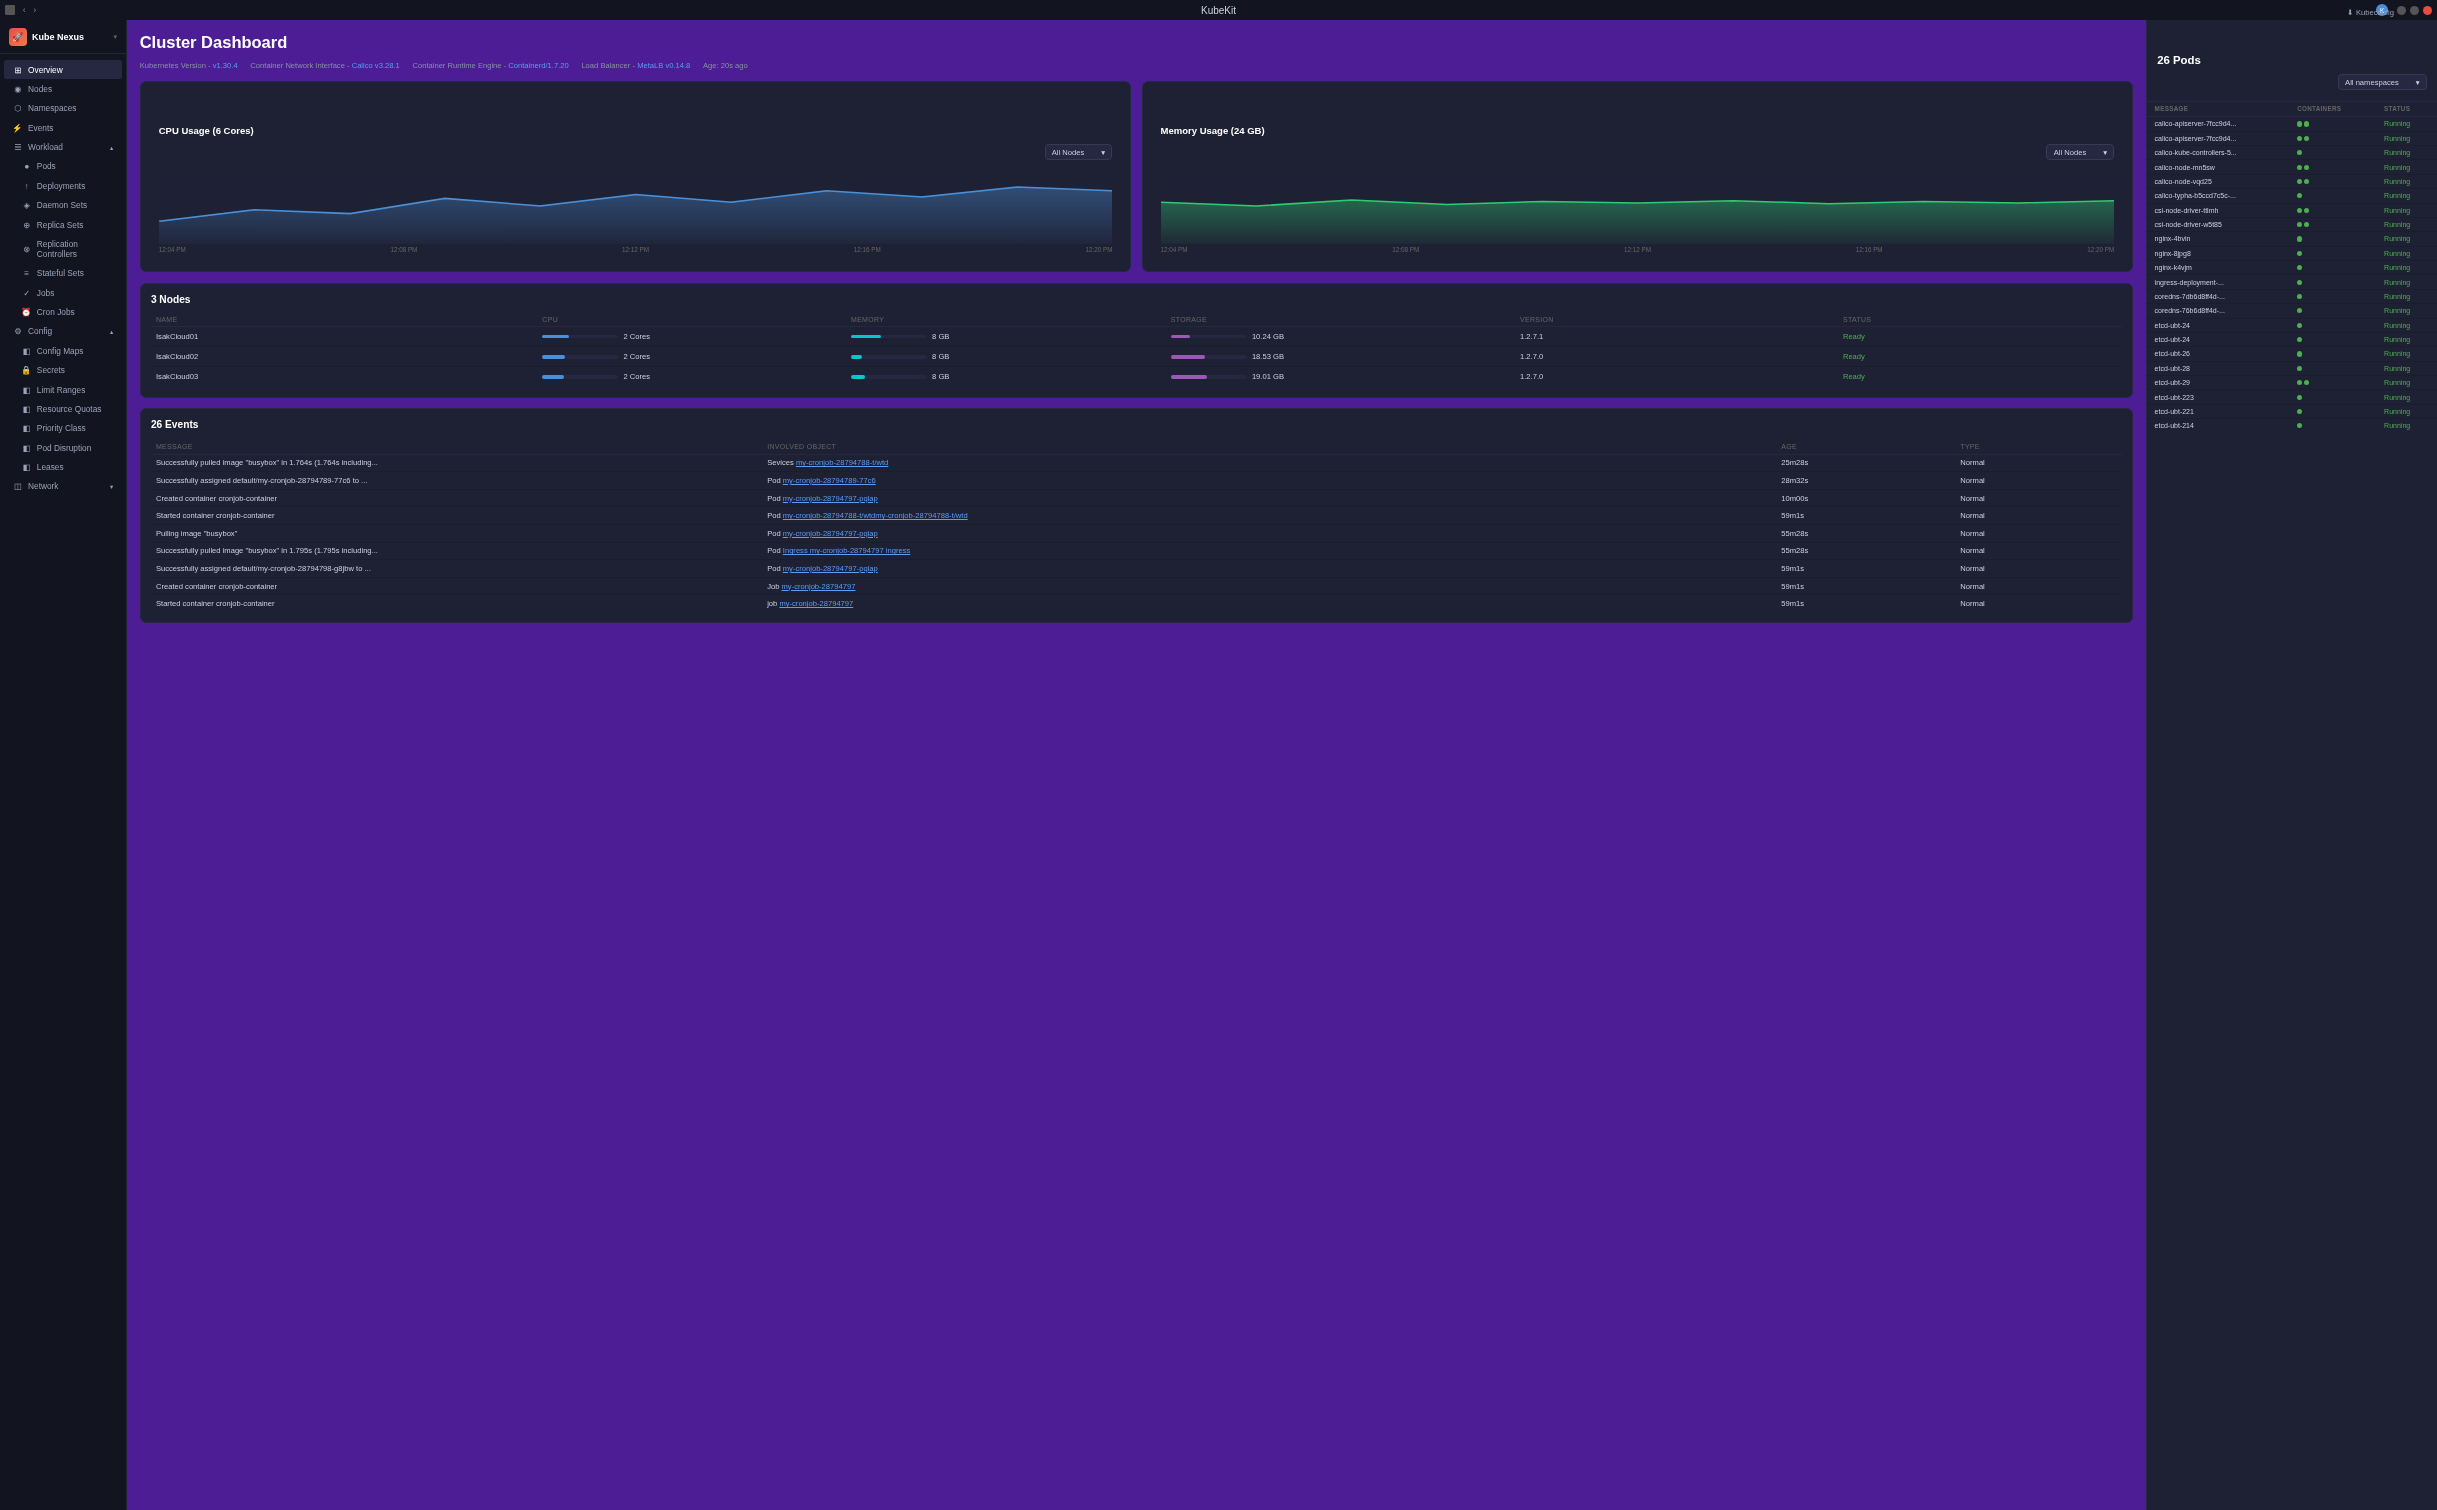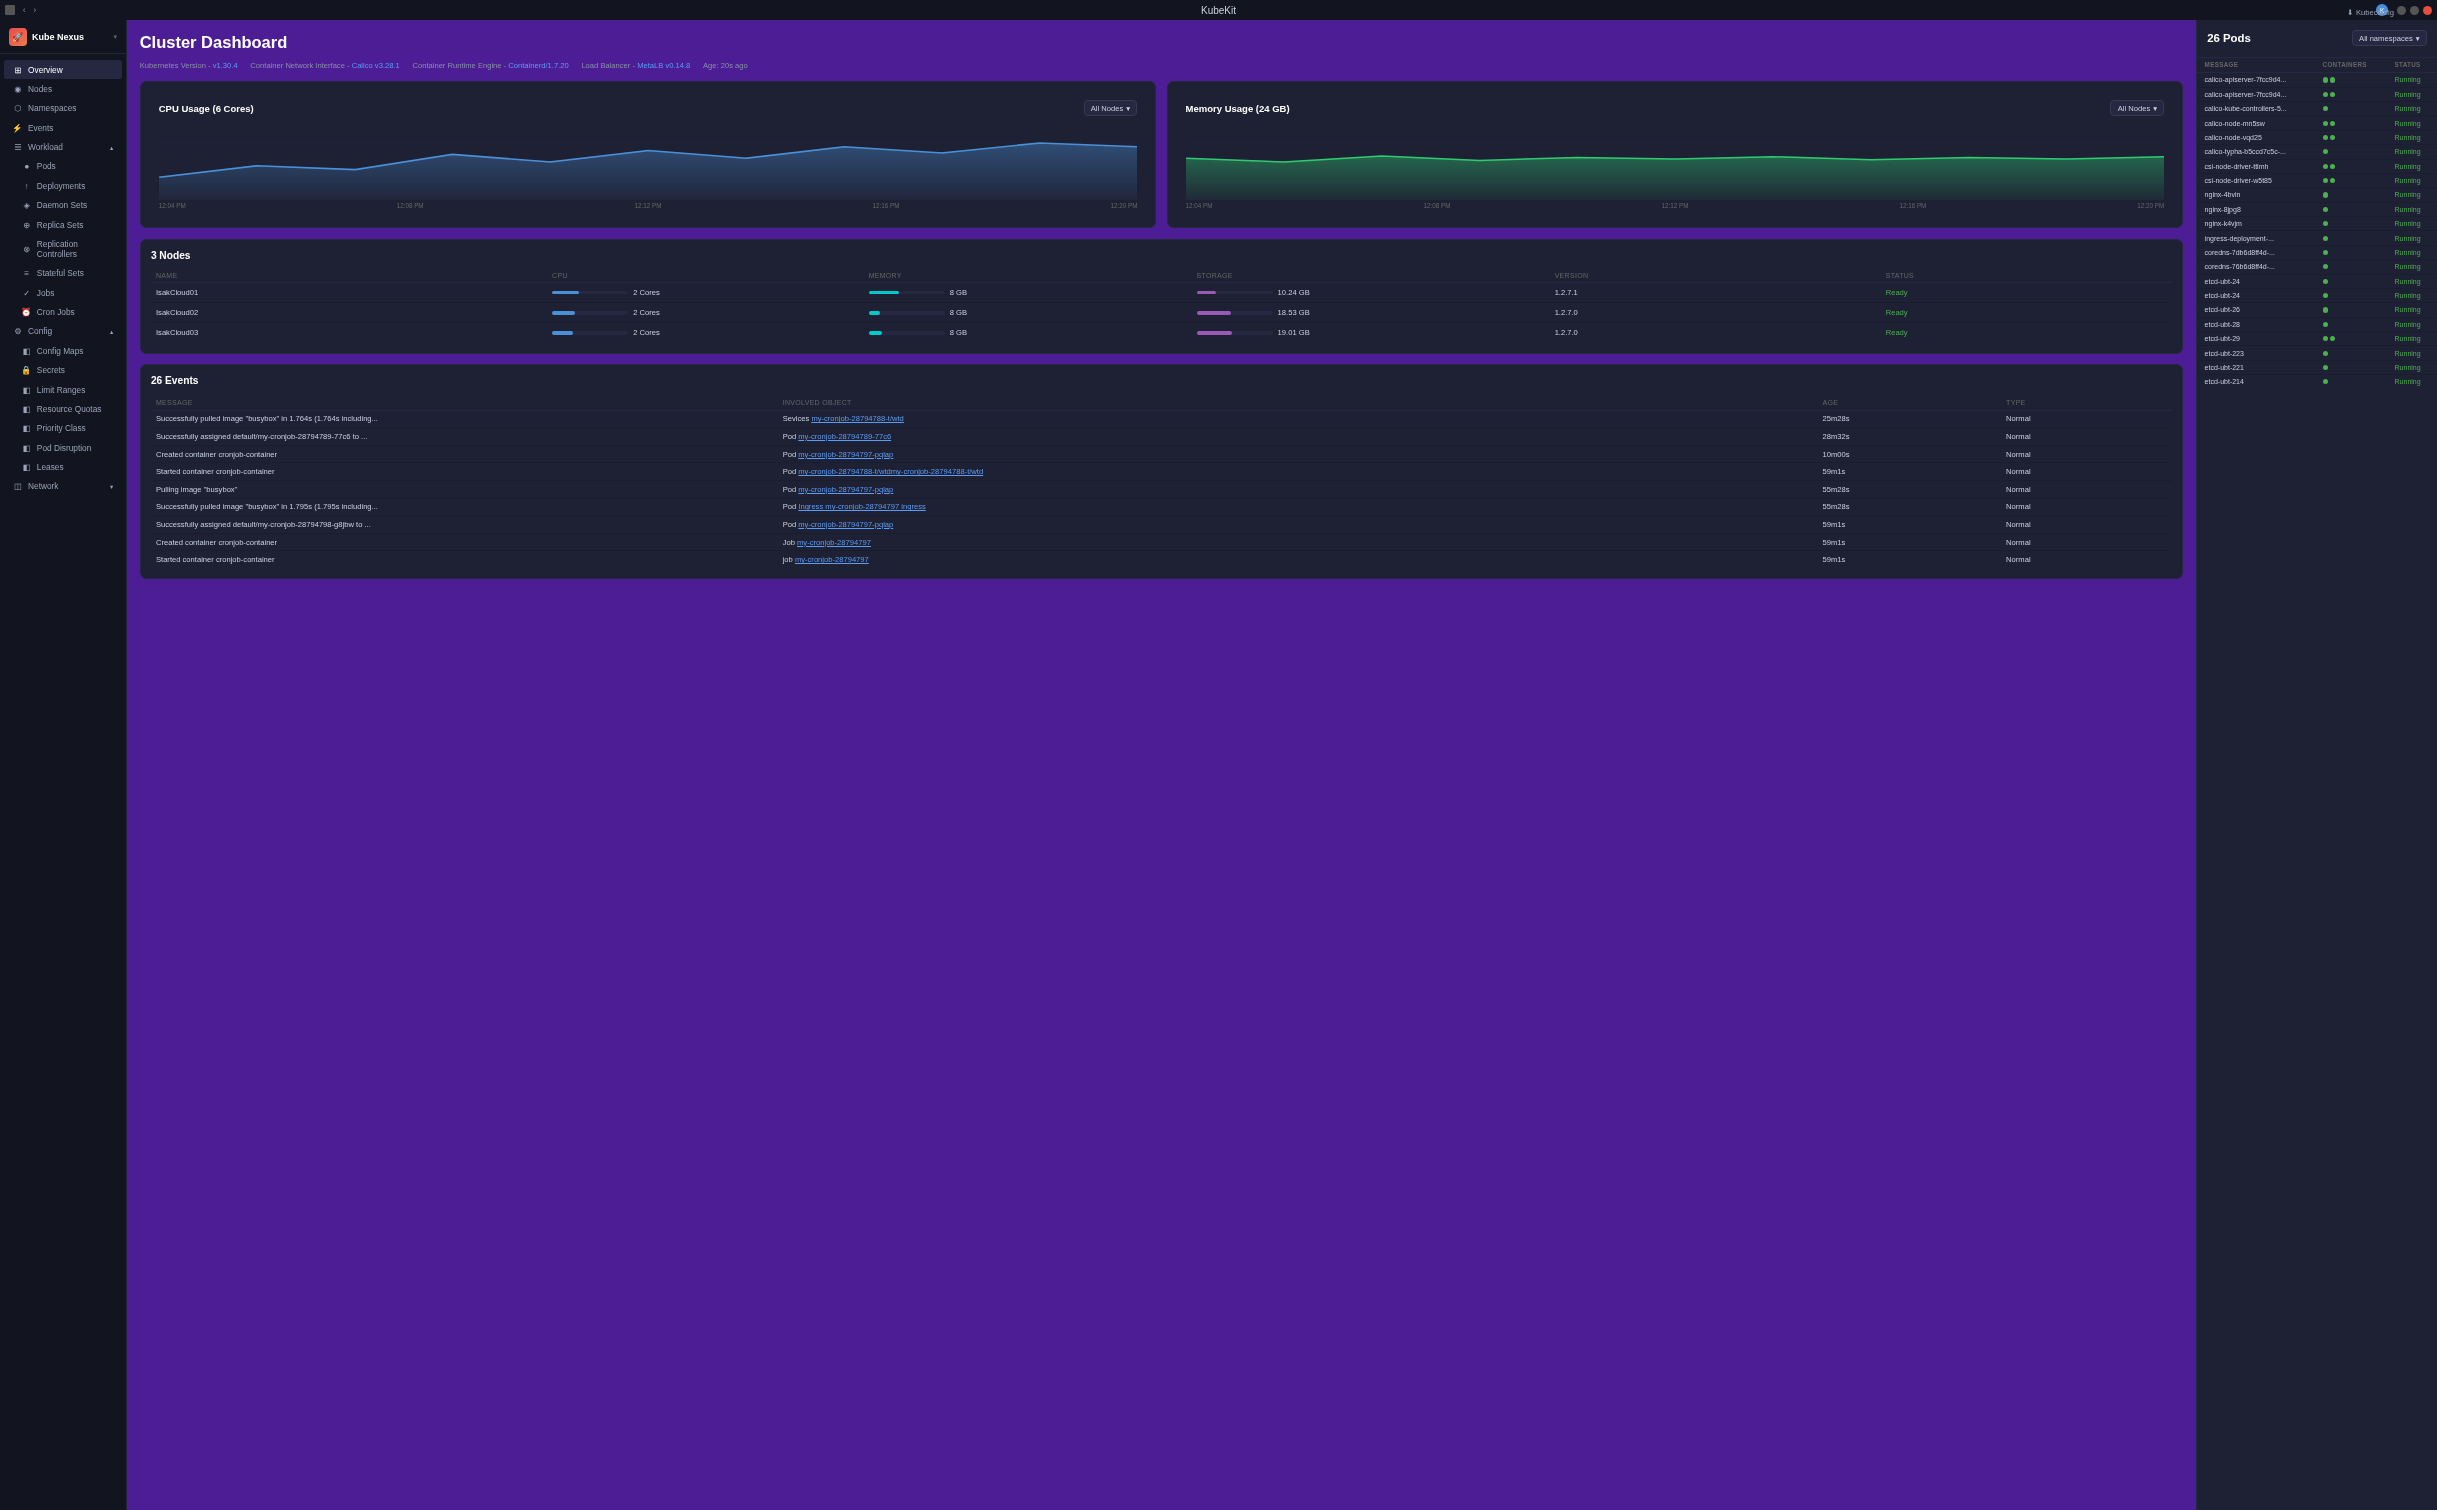--- a/index.html
+++ b/index.html
@@ -193,21 +193,21 @@
       color: #fff;
     }
     .select-btn {
       background: #252840;
       border: 0.6px solid #353a55;
       color: #c9d1e0;
       border-radius: 3.8px;
       padding: 2.5px 6.3px;
       font-size: 7.6px;
       cursor: pointer;
-      display: flex; align-items: flex-end; gap: 3px;
+      display: flex; align-items: flex-end; gap: 17px; margin-top: 44px;
     }
 
     
     .chart-area {
       position: relative;
       height: 76px;
     }
     .chart-area svg {
       width: 100%;
       height: 100%;
@@ -289,21 +289,21 @@
       max-width: 127px;
       overflow: hidden;
       text-overflow: ellipsis;
       white-space: nowrap;
     }
     .link-blue { color: #5b9cf6; }
     .type-normal { color: #9aa3b8; }
 
     
     .right-panel {
-      width: 241px;
+      width: 291px;
       background: #1e2133;
       border-left: 0.6px solid #252840;
       display: flex;
       flex-direction: column;
       flex-shrink: 0;
       overflow: hidden;
     }
     .right-panel-header {
       padding: 10.2px;
       display: flex;

